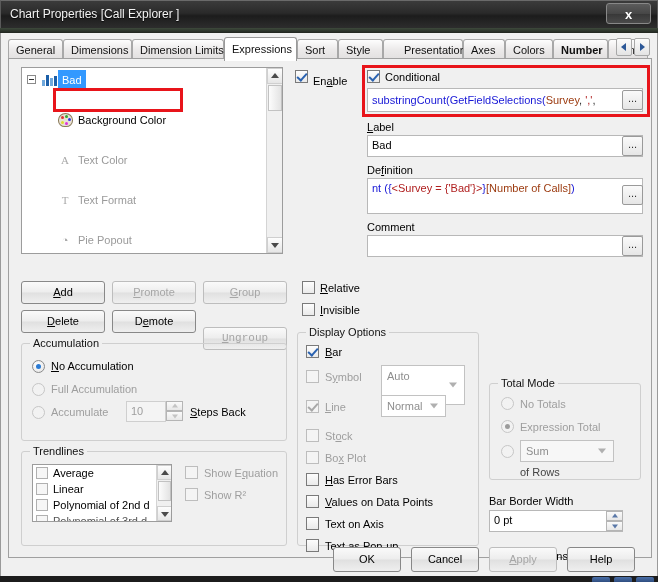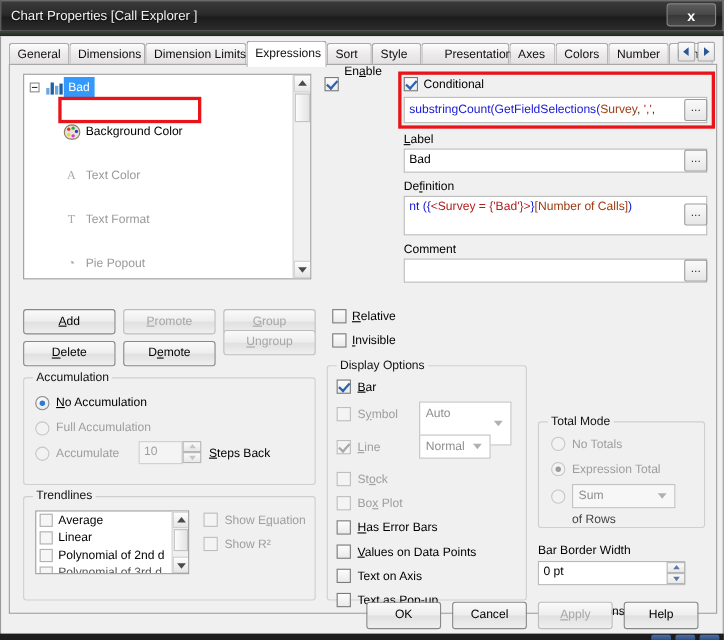--- a/index.html
+++ b/index.html
@@ -531,21 +531,21 @@
     <div id="tabstrip">
       <div class="tab" style="left:0px;width:55px;">General</div>
       <div class="tab" style="left:55px;width:69px;">Dimensions</div>
       <div class="tab" style="left:124px;width:92px;text-align:center;">Dimension Limits</div>
       <div class="tab active" style="left:216px;width:73px;">Expressions</div>
       <div class="tab" style="left:289px;width:41px;">Sort</div>
       <div class="tab" style="left:330px;width:45px;">Style</div>
       <div class="tab" style="left:375px;width:80px;padding-left:20px;">Presentation</div>
       <div class="tab" style="left:455px;width:42px;">Axes</div>
       <div class="tab" style="left:497px;width:48px;">Colors</div>
-      <div class="tab" style="left:545px;width:55px;">Number</div>
+      <div class="tab" style="left:545px;width:55px;font-weight:bold;">Number</div>
       <div class="tab" style="left:600px;width:40px;">Font</div>
       <div class="tab-arrow left" style="left:608px;top:1px;">
         <span class="glyph"></span>
       </div>
       <div class="tab-arrow right" style="left:626px;top:1px;">
         <span class="glyph"></span>
       </div>
     </div>
 
     <div id="tabpage">
@@ -599,21 +599,21 @@
         </div>
       </div>
 
       <div class="redbox" style="left:44px;top:29px;width:130px;height:24px;"></div>
 
       <div class="btn" style="left:12px;top:222px;width:84px;"><u>A</u>dd</div>
       <div class="btn disabled" style="left:103px;top:222px;width:84px;"><u>P</u>romote</div>
       <div class="btn disabled" style="left:194px;top:222px;width:84px;"><u>G</u>roup</div>
       <div class="btn" style="left:12px;top:251px;width:84px;"><u>D</u>elete</div>
       <div class="btn" style="left:103px;top:251px;width:84px;">D<u>e</u>mote</div>
-      <div class="btn disabled" style="left:194px;top:241px;width:84px;"><u>U</u>ngroup</div>
+      <div class="btn disabled" style="left:194px;top:268px;width:84px;font-family:Liberation Mono, monospace;"><u>U</u>ngroup</div>
 
       <div class="groupbox" style="left:12px;top:284px;width:266px;height:98px;">
         <span class="gb-title">Accumulation</span>
 
         <span class="rb selected" style="left:10px;top:16px;"></span>
         <span class="cb-label" style="left:29px;top:16px;"><u>N</u>o Accumulation</span>
 
         <span class="rb disabled" style="left:10px;top:39px;"></span>
         <span class="cb-label disabled" style="left:29px;top:39px;">Full Accumulation</span>
 
@@ -666,21 +666,21 @@
         </div>
 
         <span class="cb disabled" style="left:163px;top:14px;"></span>
         <span class="cb-label disabled" style="left:182px;top:15px;">Show E<u>q</u>uation</span>
 
         <span class="cb disabled" style="left:163px;top:36px;"></span>
         <span class="cb-label disabled" style="left:182px;top:37px;">Show R²</span>
       </div>
 
       <span class="cb checked" style="left:286px;top:11px;"></span>
-      <span class="cb-label" style="left:304px;top:0;">En<u>a</u>ble</span>
+      <span class="cb-label" style="left:304px;top:16px;">En<u>a</u>ble</span>
 
       <span class="cb checked" style="left:358px;top:11px;"></span>
       <span class="cb-label" style="left:376px;top:12px;">Conditional</span>
 
       <div class="field" style="left:358px;top:29px;width:276px;height:24px;">
         <span class="ftext" style="top:5px;"><span class="fn">substringCount(GetFieldSelections(</span><span class="fld">Survey</span><span class="pn">, </span><span class="lit">','</span><span class="pn">,</span></span>
       </div>
       <div class="ellipsis-btn" style="left:613px;top:31px;">...</div>
 
       <div class="redbox" style="left:353px;top:6px;width:288px;height:52px;"></div>

